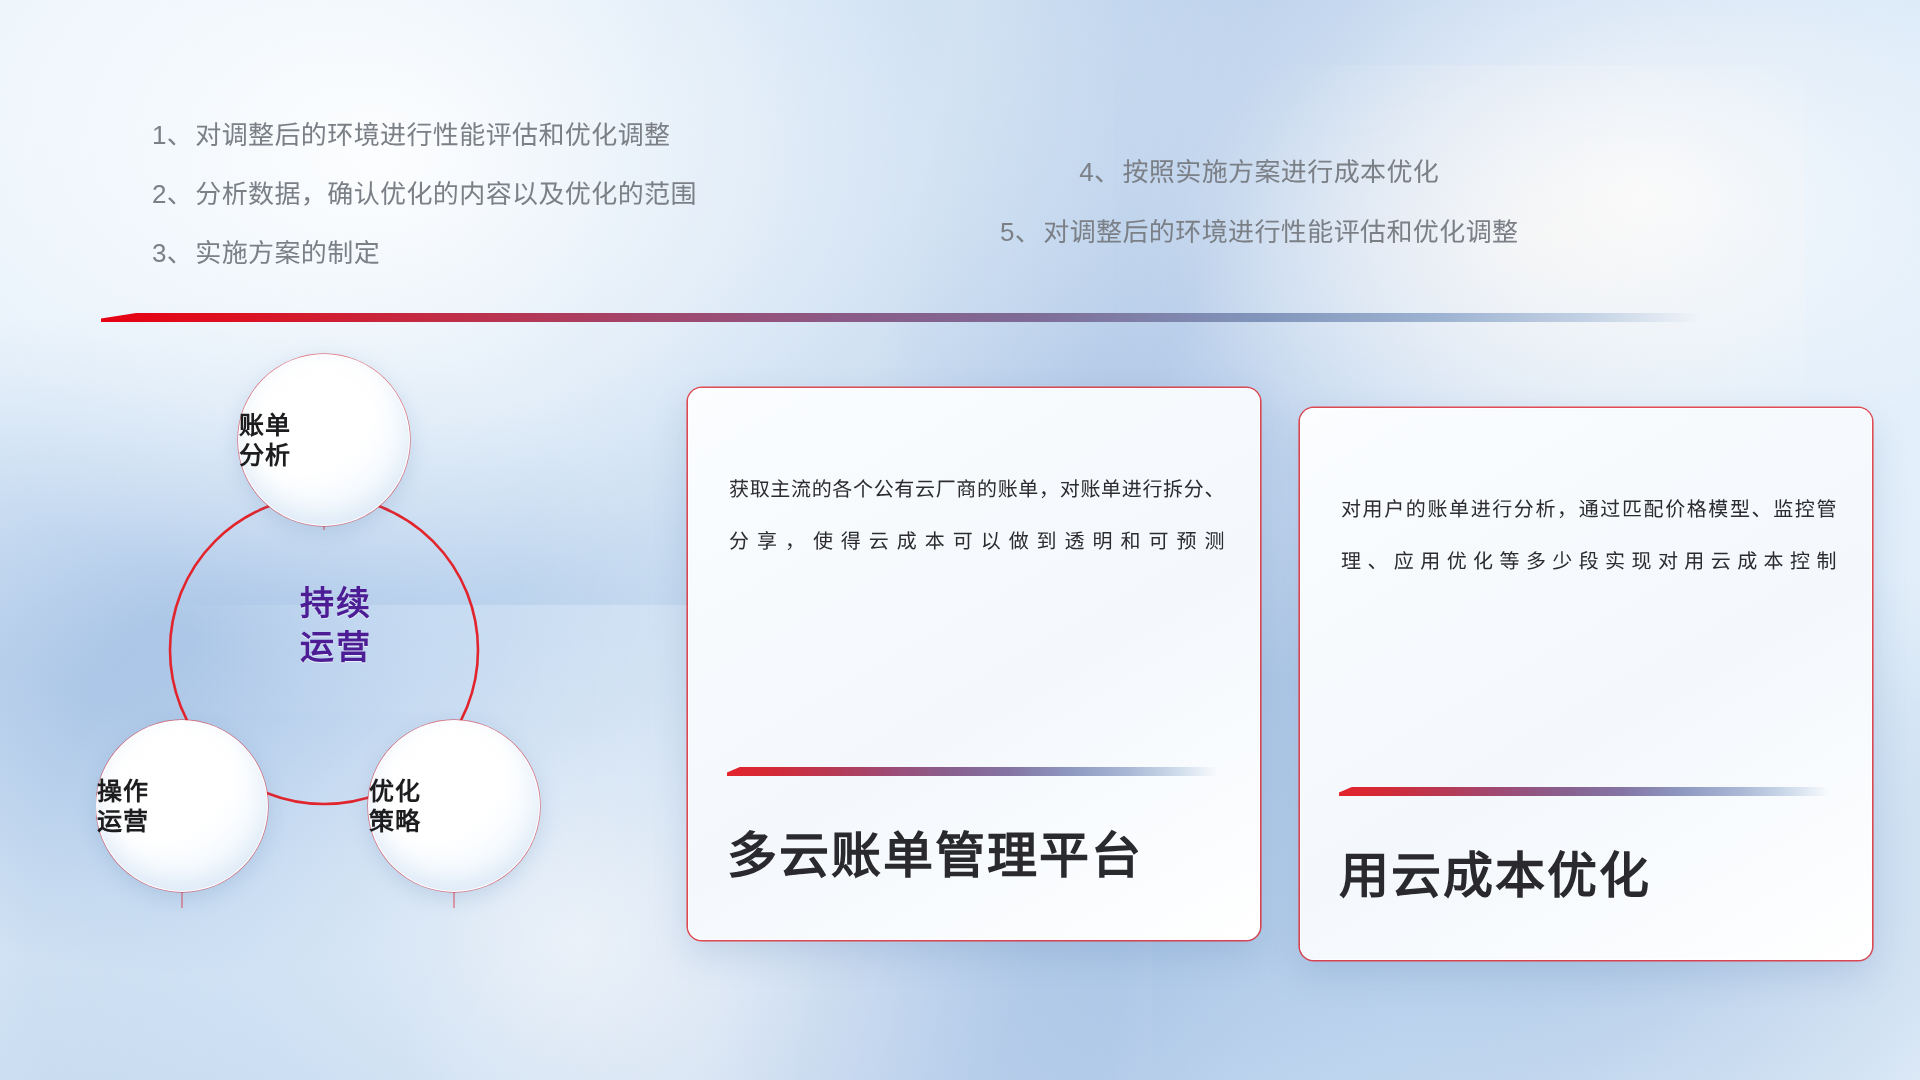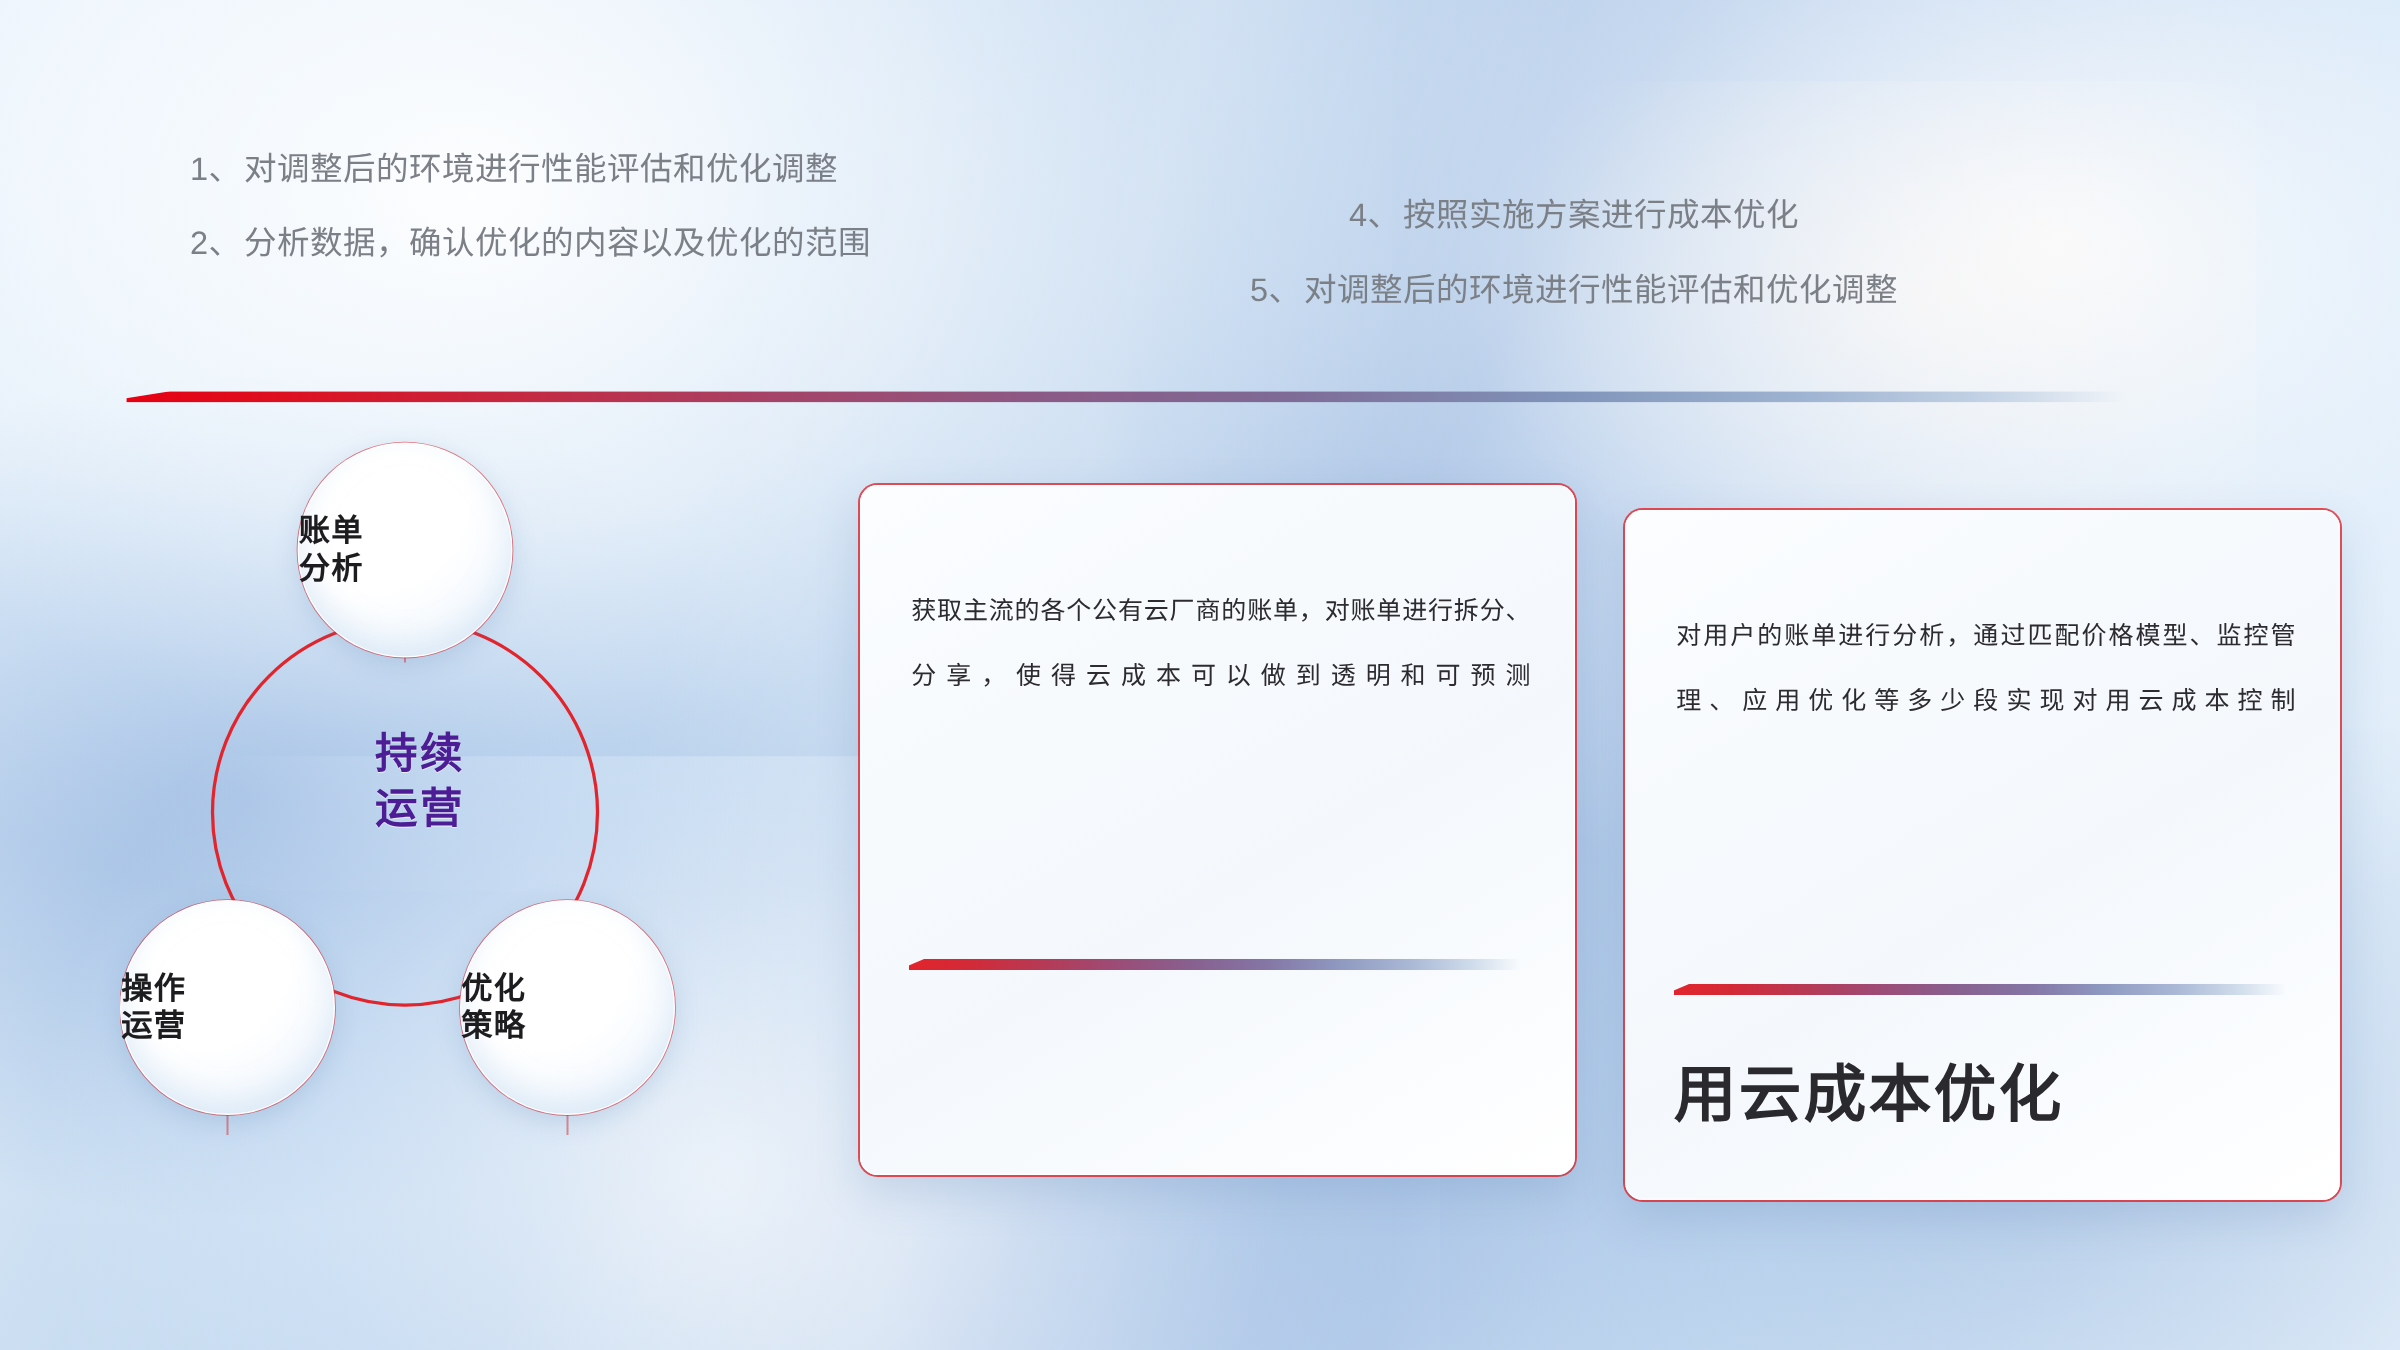--- a/index.html
+++ b/index.html
@@ -182,20 +182,23 @@
 
 <div id="bullets">
 
   <div class="bullet-col left">
     <div class="bullet-line">
       <span class="num">1、</span><span>对调整后的环境进行性能评估和优化调整</span>
     </div>
     <div class="bullet-line">
       <span class="num">2、</span><span>分析数据，确认优化的内容以及优化的范围</span>
     </div>
+    <div class="bullet-line">
+      <span class="num">3、</span><span>实施方案的制定</span>
+    </div>
   </div>
 
   <div class="bullet-col right">
     <div class="bullet-line">
       <span class="num">4、</span><span>按照实施方案进行成本优化</span>
     </div>
     <div class="bullet-line">
       <span class="num">5、</span><span>对调整后的环境进行性能评估和优化调整</span>
     </div>
   </div>
@@ -243,19 +246,20 @@
   <div class="center-label">
     <div>持续</div>
     <div>运营</div>
   </div>
 
 </div>
 
 <div class="card" id="card-1">
   <div class="card-body">获取主流的各个公有云厂商的账单，对账单进行拆分、分享，使得云成本可以做到透明和可预测</div>
   <div class="card-rule"></div>
+  <div class="card-title">多云账单管理平台</div>
 </div>
 
 <div class="card" id="card-2">
   <div class="card-body">对用户的账单进行分析，通过匹配价格模型、监控管理、应用优化等多少段实现对用云成本控制</div>
   <div class="card-rule"></div>
   <div class="card-title">用云成本优化</div>
 </div>
 
 </body></html>

